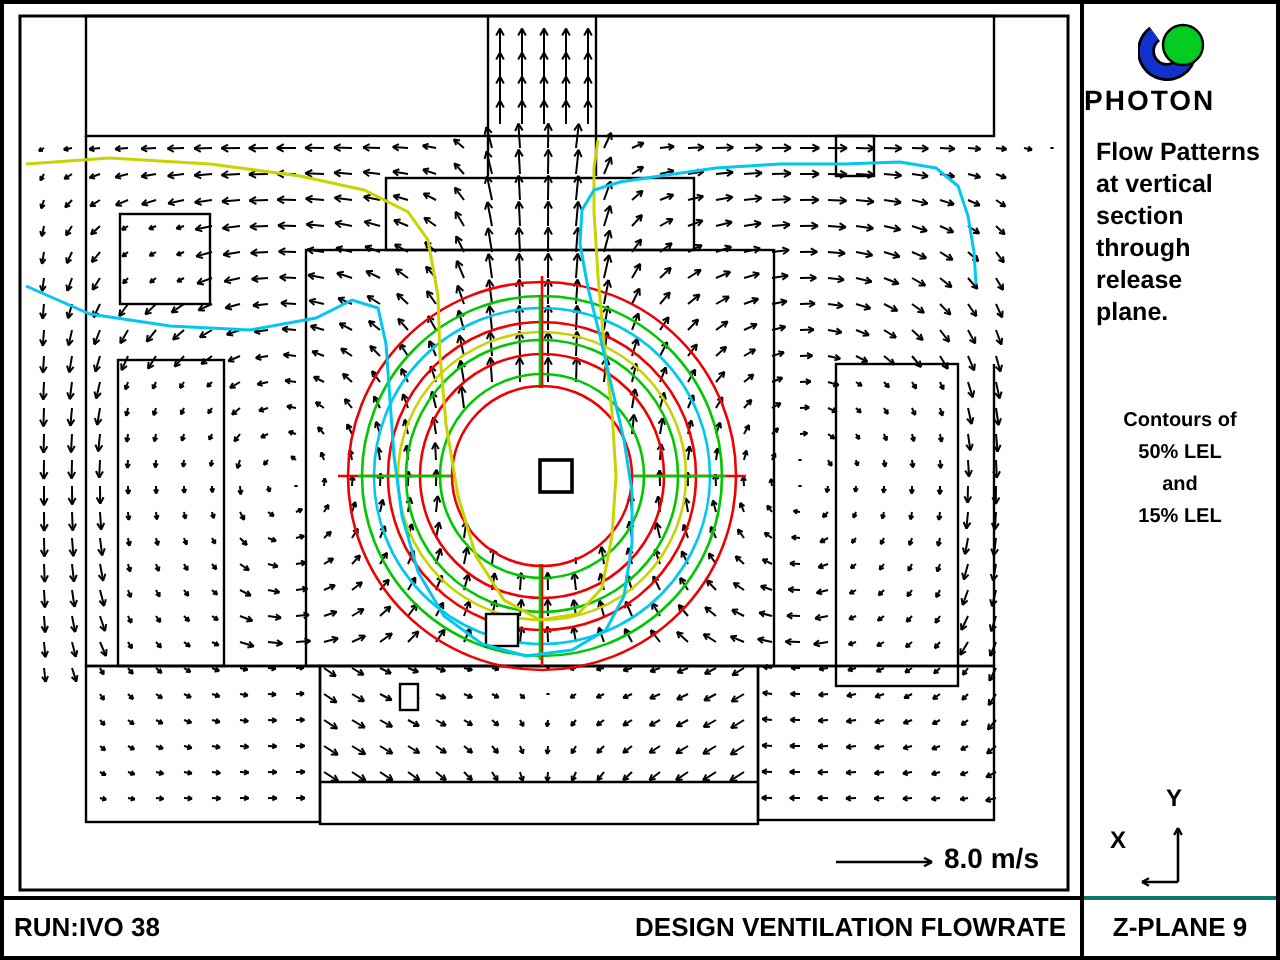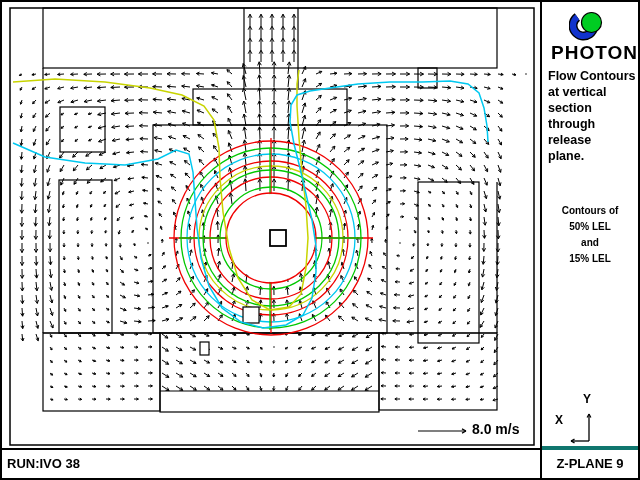--- a/index.html
+++ b/index.html
@@ -4,30 +4,30 @@
 <style>
   html,body{margin:0;padding:0;background:#888;}
   .screen{position:relative;width:640px;height:480px;background:#ffffff;
     font-family:"Liberation Sans",sans-serif;font-weight:bold;color:#000;overflow:hidden;}
   .frameborder{position:absolute;left:0;top:0;width:636px;height:476px;
     border:2px solid #000;pointer-events:none;z-index:5;}
   svg.plot{position:absolute;left:0;top:0;z-index:1;}
   .sidebar{position:absolute;left:540px;top:2px;width:96px;height:476px;
     border-left:2px solid #000;z-index:2;}
   .logo{position:absolute;left:27px;top:5px;width:36px;height:36px;}
-  .logoname{position:absolute;top:40px;left:0;width:100%;text-align:right;
-    font-size:19px;letter-spacing:1px;}
+  .logoname{position:absolute;top:40px;left:0;width:100%;text-align:left;
+    font-size:14px;letter-spacing:1px;}
   .desc{position:absolute;left:6px;top:66px;font-size:12.5px;line-height:16px;
     white-space:pre-line;}
   .contnote{position:absolute;left:0;top:201px;width:100%;text-align:center;
     font-size:10px;line-height:16px;white-space:pre-line;}
   .axisY{position:absolute;left:41px;top:390px;font-size:12px;}
   .axisX{position:absolute;left:13px;top:411px;font-size:12px;}
   .zplane{position:absolute;left:0;bottom:0;width:100%;height:28px;
-    border-top:4px solid #0f766e;text-align:center;line-height:28px;font-size:13px;}
+    border-top:2px solid #0f766e;text-align:center;line-height:28px;font-size:13px;}
   .statusbar{position:absolute;left:2px;top:448px;width:538px;height:30px;
     border-top:2px solid #000;font-size:13px;z-index:2;}
   .run{position:absolute;left:5px;top:0;line-height:27px;}
   .title{position:absolute;right:7px;top:0;line-height:27px;}
   .scalelabel{position:absolute;left:472px;top:421px;font-size:14px;z-index:2;}
 </style>
 </head>
 <body>
 
 <div class="screen">
@@ -2686,35 +2686,36 @@
 
   <div class="sidebar">
     <div class="logo">
       <svg width="36" height="36" viewBox="0 0 36 36">
         <circle cx="14.5" cy="18.5" r="10.5" fill="none" stroke="#000000" stroke-width="9" stroke-dasharray="49 17" transform="rotate(-35 14.5 18.5)"></circle>
         <circle cx="14.5" cy="18.5" r="10.5" fill="none" stroke="#1133cc" stroke-width="6.2" stroke-dasharray="49 17" transform="rotate(-35 14.5 18.5)"></circle>
         <circle cx="22.5" cy="15.5" r="10" fill="#00cc22" stroke="#000000" stroke-width="1.2"></circle>
       </svg>
     </div>
     <div class="logoname">PHOTON</div>
-    <div class="desc">Flow Contours
+    <div class="desc">Flow Patterns
 at vertical
 section
 through
 release
 plane.</div>
     <div class="contnote">Contours of
 50% LEL
 and
 15% LEL</div>
     <div class="axisY">Y</div>
     <div class="axisX">X</div>
     <div class="zplane">Z-PLANE 9</div>
   </div>
 
   <div class="statusbar">
     <span class="run">RUN:IVO 38</span>
+    <span class="title">DESIGN VENTILATION FLOWRATE</span>
   </div>
 
   <div class="scalelabel">8.0 m/s</div>
 
   <div class="frameborder"></div>
 </div>
 
 </body></html>

